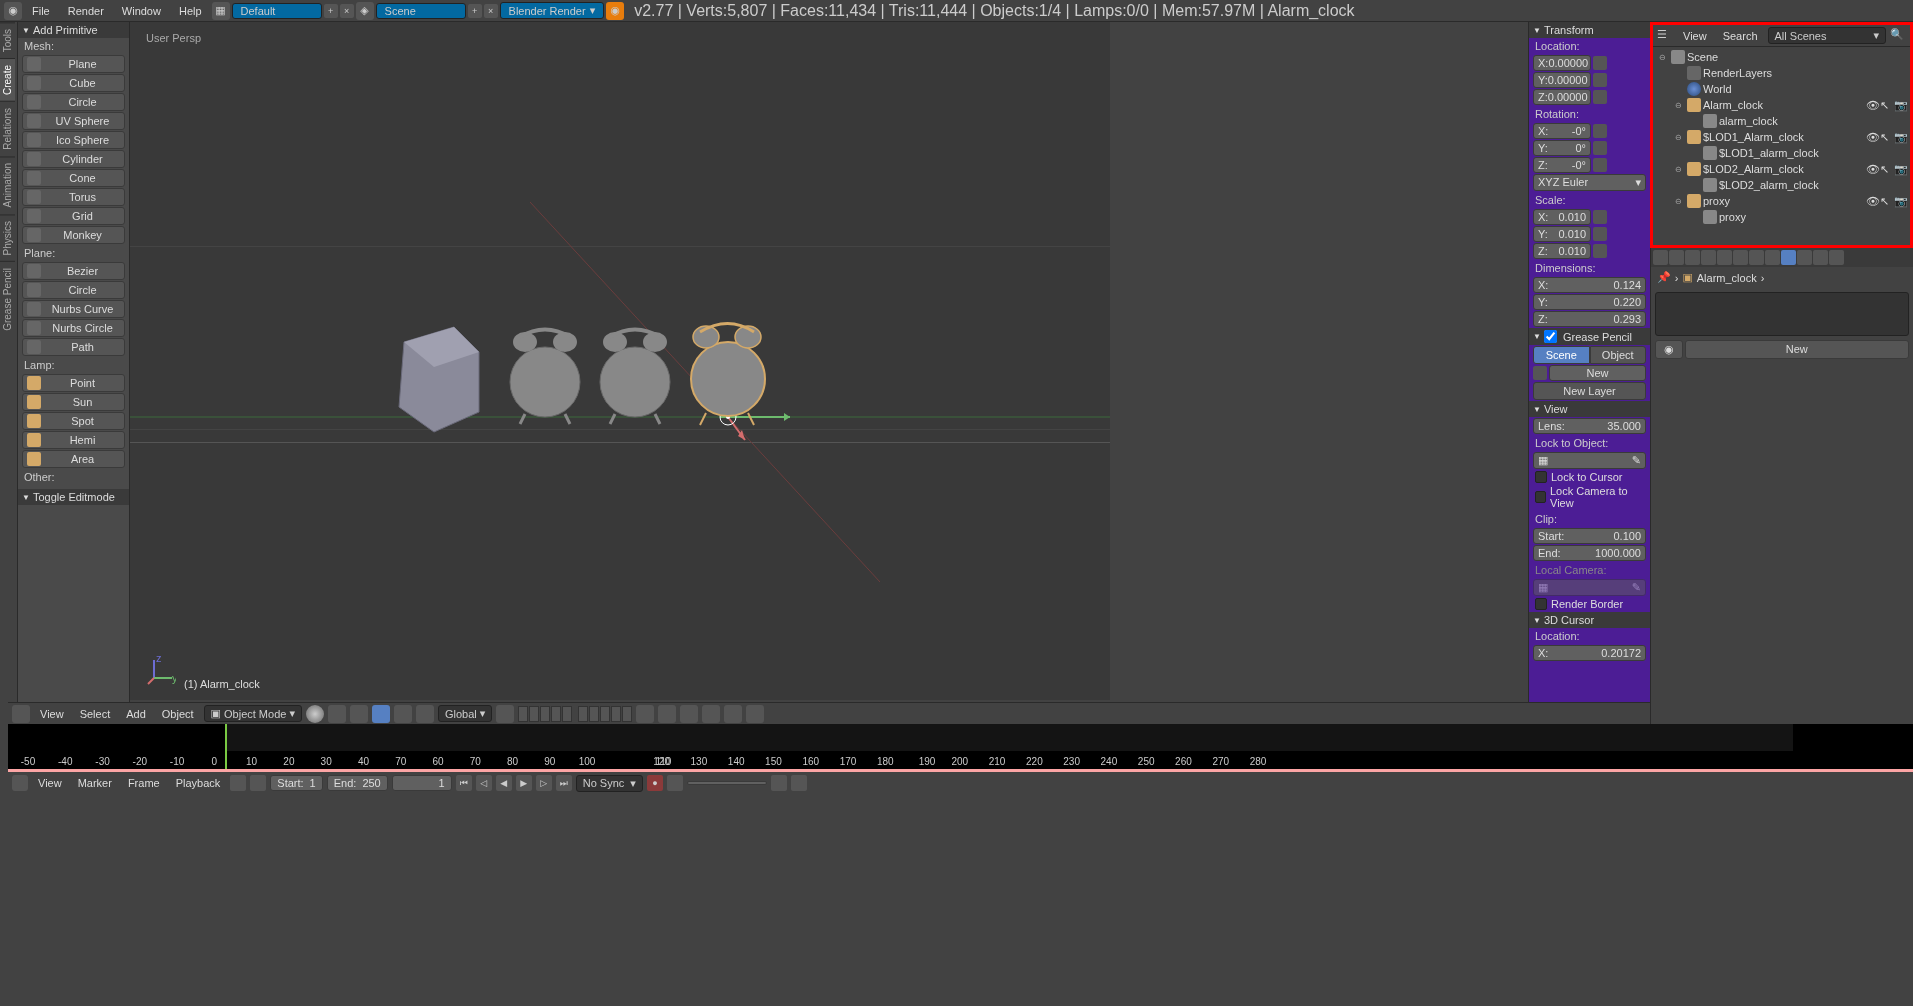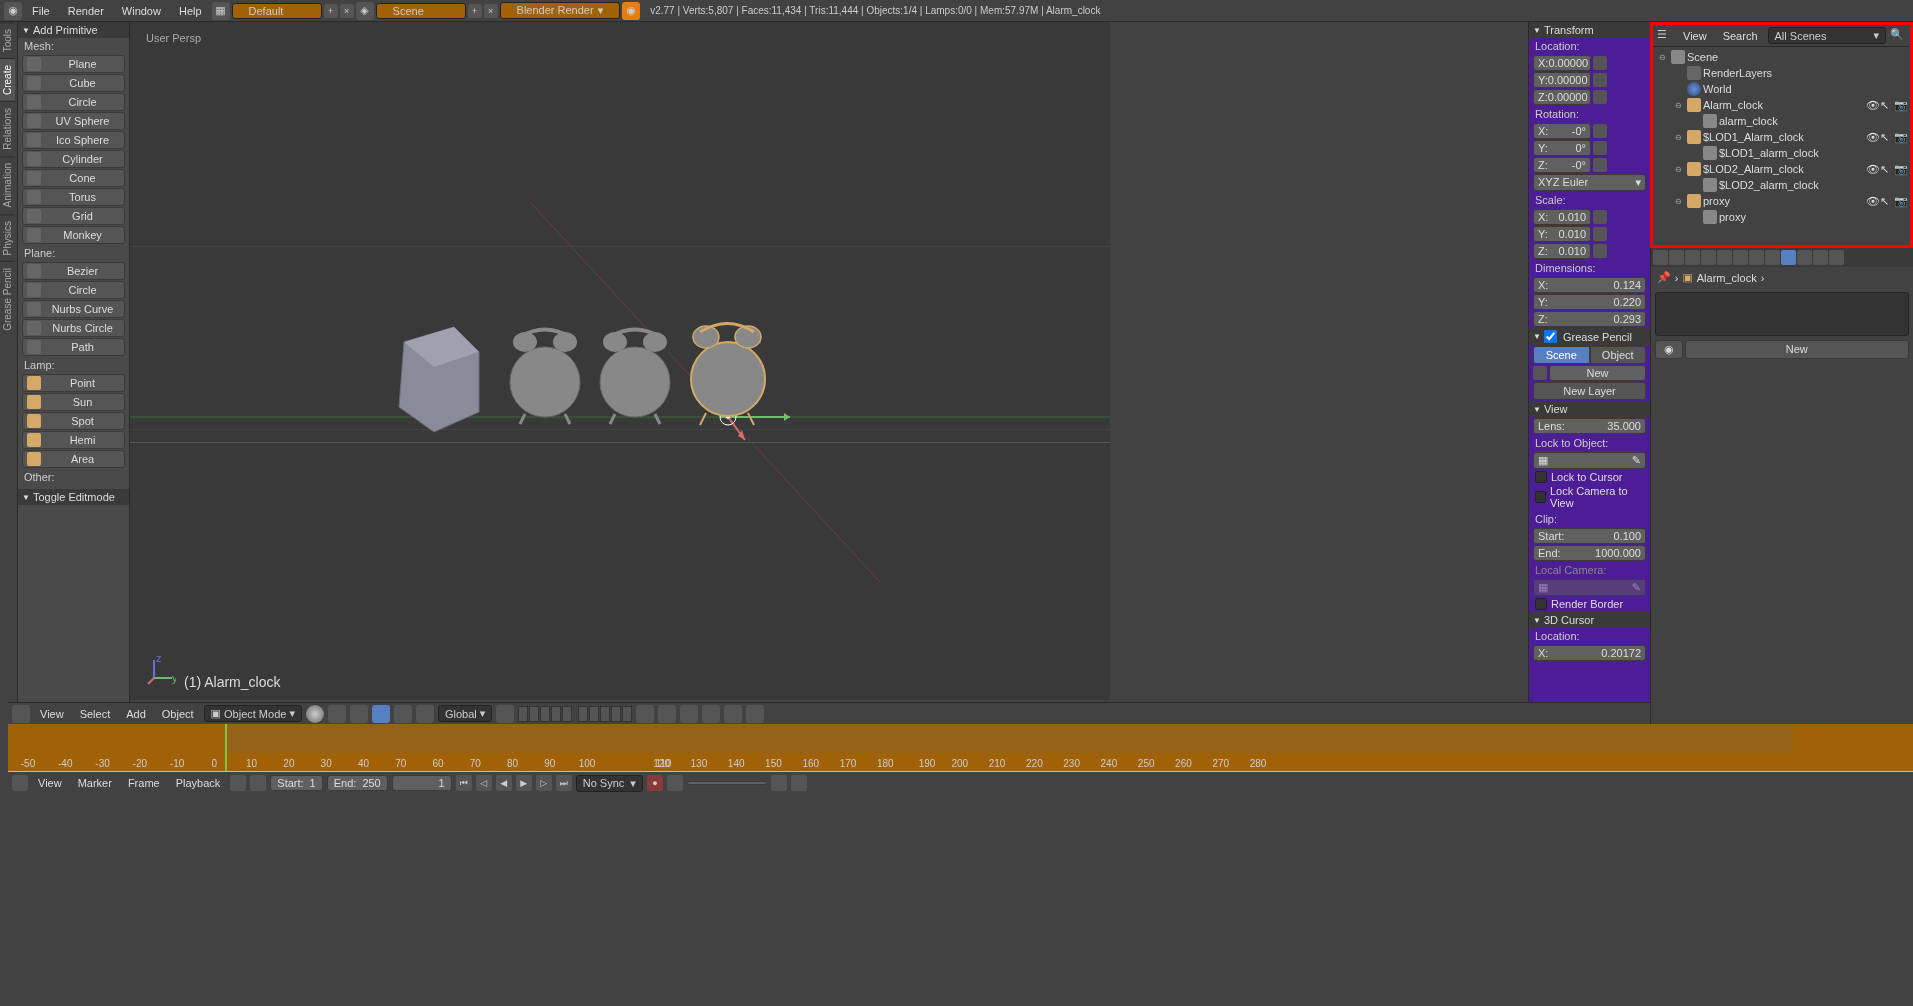--- a/index.html
+++ b/index.html
@@ -2,44 +2,44 @@
 <html><head>
 <meta charset="utf-8">
 <style>
 * { margin: 0; padding: 0; box-sizing: border-box; font-family: sans-serif; font-size: 11px; user-select: none; }
 body { background: #424242; color: #ccc; width: 1913px; height: 1006px; overflow: hidden; position: relative; }
 
 
 .top-bar { height: 22px; background: #424242; display: flex; align-items: center; border-bottom: 1px solid #2a2a2a; padding: 0 4px; gap: 2px; }
 .top-bar .icon-btn { width: 18px; height: 18px; background: #555; border-radius: 3px; display: flex; align-items: center; justify-content: center; }
 .top-bar .menu-item { padding: 2px 8px; color: #ddd; cursor: pointer; }
-.top-bar .dropdown { background: #a16207; border: 1px solid #222; border-radius: 3px; padding: 1px 16px; color: #ccc; display: flex; align-items: flex-start; gap: 4px; }
+.top-bar .dropdown { background: #0369a1; border: 1px solid #222; border-radius: 3px; padding: 1px 8px; color: #ccc; display: flex; align-items: flex-end; gap: 4px; }
 .top-bar .dropdown.wide { min-width: 90px; }
 .top-bar .btn-x { width: 14px; height: 14px; background: #555; border-radius: 2px; font-size: 9px; display: flex; align-items: center; justify-content: center; }
-.stats { color: #ccc; font-size: 10px; padding-left: 8px; }
+.stats { color: #ccc; font-size: 16px; padding-left: 8px; }
 
 
 .vtabs { position: absolute; left: 0; top: 22px; width: 18px; height: 680px; background: #424242; border-right: 1px solid #2a2a2a; }
 .vtab { writing-mode: vertical-rl; transform: rotate(180deg); padding: 6px 2px; font-size: 10px; color: #aaa; border-bottom: 1px solid #2a2a2a; text-align: center; }
 .vtab.active { background: #555; color: #fff; }
 
 
 .left-panel { position: absolute; left: 18px; top: 22px; width: 112px; background: #4a4a4a; border-right: 1px solid #2a2a2a; height: 680px; overflow: hidden; }
 .panel-header { background: #3a3a3a; padding: 2px 4px; font-size: 11px; color: #ddd; display: flex; align-items: center; gap: 3px; }
 .panel-header::before { content: '▼'; font-size: 8px; }
 .section-label { padding: 2px 6px; color: #ccc; font-size: 11px; }
 .tool-btn { display: flex; align-items: center; gap: 4px; background: #555; border: 1px solid #3a3a3a; margin: 1px 4px; padding: 1px 4px; border-radius: 3px; color: #ddd; }
 .tool-btn .ti { width: 14px; height: 14px; background: #666; border-radius: 2px; flex-shrink: 0; }
 .tool-btn .ti.orange { background: #d4a968; }
 .tool-btn span { flex: 1; text-align: center; }
 
 
 .viewport { position: absolute; left: 130px; top: 22px; right: 803px; bottom: 306px; background: #393939; overflow: hidden; }
 .viewport-label { position: absolute; top: 10px; left: 16px; color: #aaa; font-size: 11px; }
-.viewport-bottom-label { position: absolute; bottom: 10px; left: 54px; color: #ddd; font-size: 14px; }
+.viewport-bottom-label { position: absolute; bottom: 10px; left: 54px; color: #ddd; font-size: 11px; }
 .axis-gizmo { position: absolute; bottom: 14px; left: 16px; width: 30px; height: 30px; }
 
 
 .n-panel { position: absolute; right: 263px; top: 22px; width: 122px; background: #4c1d95; border-left: 1px solid #2a2a2a; height: 680px; overflow: hidden; }
 .n-section-hdr { background: #3a3a3a; padding: 2px 4px; color: #ddd; display: flex; align-items: center; gap: 3px; }
 .n-section-hdr::before { content: '▼'; font-size: 8px; }
 .n-label { padding: 2px 6px; color: #ccc; }
 .n-field { display: flex; align-items: center; margin: 1px 4px; gap: 2px; }
 .n-field .fl { width: 58px; background: #606060; border: 1px solid #3a3a3a; border-radius: 3px; padding: 1px 4px; display: flex; justify-content: space-between; color: #ddd; }
 .n-field .fl2 { flex: 1; background: #606060; border: 1px solid #3a3a3a; border-radius: 3px; padding: 1px 4px; display: flex; justify-content: space-between; color: #ddd; }
@@ -84,21 +84,21 @@
 
 
 .view3d-hdr { position: absolute; left: 8px; right: 263px; top: 702px; height: 22px; background: #424242; display: flex; align-items: center; gap: 4px; padding: 0 4px; border-top: 1px solid #2a2a2a; }
 .view3d-hdr .mi { padding: 1px 6px; color: #ddd; }
 .view3d-hdr .dd { background: #333; border: 1px solid #222; border-radius: 3px; padding: 1px 6px; color: #ccc; display: flex; align-items: center; gap: 3px; }
 .view3d-hdr .ib { width: 18px; height: 18px; background: #555; border-radius: 3px; }
 .view3d-hdr .ib.active { background: #5680c2; }
 
 
 .timeline { position: absolute; left: 8px; right: 0; top: 724px; bottom: 210px; background: #424242; }
-.timeline-track { height: 48px; background: #a16207; position: relative; border-bottom: 1px solid #fca5a5; }
+.timeline-track { height: 48px; background: #000000; position: relative; border-bottom: 3px solid #fca5a5; }
 .timeline-cursor { position: absolute; left: 217px; top: 0; bottom: 0; width: 2px; background: #7ac943; }
 .timeline-range { position: absolute; left: 217px; right: 120px; top: 0; bottom: 18px; background: rgba(100,100,100,0.2); }
 .timeline-ruler { position: absolute; bottom: 0; left: 0; right: 0; height: 18px; display: flex; }
 .ruler-tick { position: absolute; bottom: 2px; color: #ccc; font-size: 10px; transform: translateX(-50%); }
 .timeline-hdr { height: 22px; background: #424242; display: flex; align-items: center; gap: 4px; padding: 0 4px; }
 .timeline-hdr .mi { padding: 1px 6px; color: #ddd; }
 .timeline-hdr .fld { background: #606060; border: 1px solid #3a3a3a; border-radius: 3px; padding: 1px 6px; color: #ddd; display: flex; gap: 6px; }
 .timeline-hdr .pb { width: 16px; height: 16px; background: #555; border-radius: 2px; display:flex;align-items:center;justify-content:center;font-size:9px; }
 .grid-line { position: absolute; background: #444; }
 svg.obj3d { position: absolute; }

